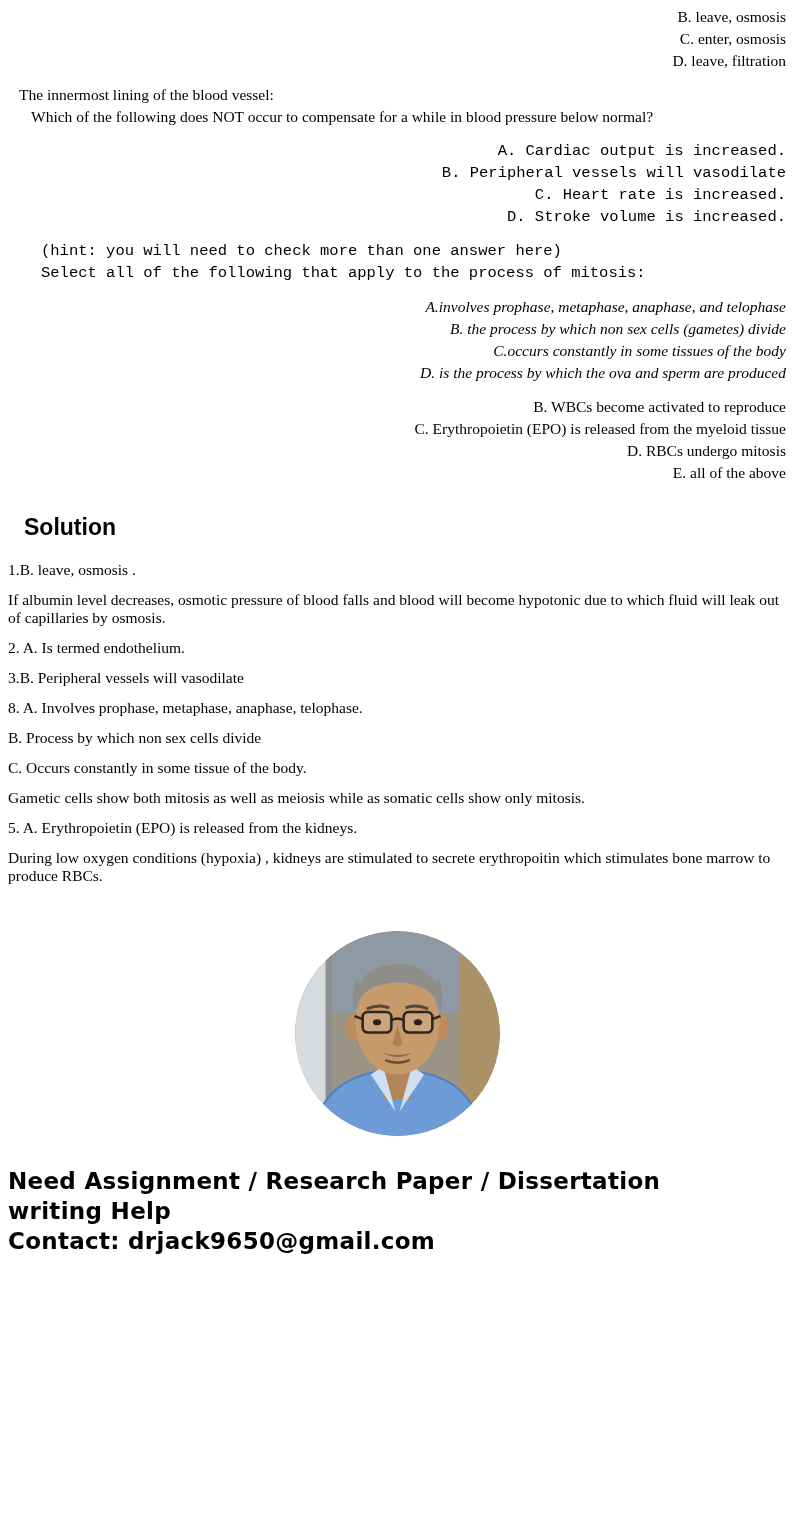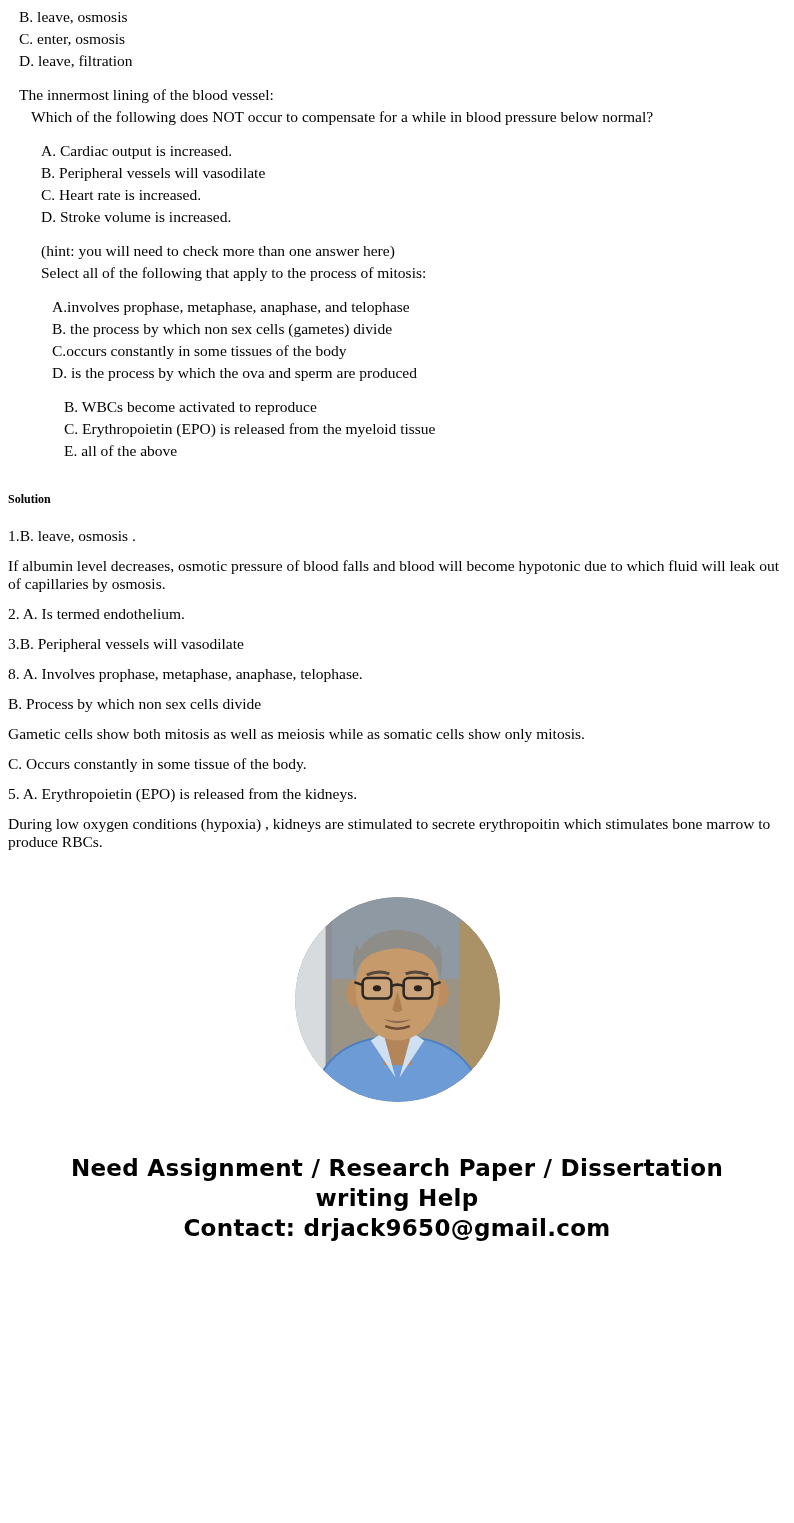--- a/index.html
+++ b/index.html
@@ -8,44 +8,43 @@
     box-sizing: border-box;
     width: 794px;
     min-height: 1523px;
     padding: 6px 8px 28px 8px;
     font-family: "Liberation Serif", serif;
     font-size: 15.5px;
     color: #000000;
     background: #ffffff;
   }
   
-  .group { margin: 12px 0; }
+  .group { margin: 12px 0; text-align: right; }
   .qa .group:first-child { margin-top: 0; }
   .opt { line-height: 22px; white-space: pre-wrap; }
   .prompt { margin: 0 0; line-height: 22px; }
   .i1 { padding-left: 11px; }
   .i2 { padding-left: 23px; }
-  .i3 { padding-left: 33px; }
-  .i4 { padding-left: 44px; }
+  .i3 { padding-left: 33px; font-family: Liberation Mono, monospace; }
+  .i4 { padding-left: 44px; font-style: italic; }
   .i5 { padding-left: 56px; }
   
   .solution-heading {
-    font-family: Liberation Serif, serif;
-    font-size: 12px;
+    font-family: Liberation Sans, sans-serif;
+    font-size: 23px;
     font-weight: bold;
-    margin: 30px 0 20px 0;
+    margin: 30px 0 20px 16px;
   }
   .sol-p { margin: 12px 0; line-height: 18px; }
   
   .avatar-wrap { margin-top: 46px; display: flex; justify-content: center; }
   .avatar { width: 205px; height: 205px; border-radius: 50%; overflow: hidden; }
   
   .footer {
-    margin-top: 51px;
-    text-align: center;
+    margin-top: 30px;
     font-family: "DejaVu Sans", sans-serif;
     font-weight: bold;
     font-size: 23px;
     line-height: 30px;
     letter-spacing: 0.3px;
     color: #000000;
   }
 </style>
 </head>
 <body>
@@ -75,35 +74,36 @@
     <div class="group i4">
       <div class="opt">A.involves prophase, metaphase, anaphase, and telophase</div>
       <div class="opt">B. the process by which non sex cells (gametes) divide</div>
       <div class="opt">C.occurs constantly in some tissues of the body</div>
       <div class="opt">D. is the process by which the ova and sperm are produced</div>
     </div>
 
     <div class="group i5">
       <div class="opt">B. WBCs become activated to reproduce</div>
       <div class="opt">C. Erythropoietin (EPO) is released from the myeloid tissue</div>
+      <div class="opt">D. RBCs undergo mitosis</div>
       <div class="opt">E. all of the above</div>
     </div>
 
   </section>
 
   <section>
     <h2 class="solution-heading">Solution</h2>
     <p class="sol-p">1.B. leave, osmosis .</p>
     <p class="sol-p">If albumin level decreases, osmotic pressure of blood falls and blood will become hypotonic due to which fluid will leak out of capillaries by osmosis.</p>
     <p class="sol-p">2. A. Is termed endothelium.</p>
     <p class="sol-p">3.B. Peripheral vessels will vasodilate</p>
     <p class="sol-p">8. A. Involves prophase, metaphase, anaphase, telophase.</p>
     <p class="sol-p">B. Process by which non sex cells divide</p>
+    <p class="sol-p">C. Occurs constantly in some tissue of the body.</p>
     <p class="sol-p">Gametic cells show both mitosis as well as meiosis while as somatic cells show only mitosis.</p>
-    <p class="sol-p">C. Occurs constantly in some tissue of the body.</p>
     <p class="sol-p">5. A. Erythropoietin (EPO) is released from the kidneys.</p>
     <p class="sol-p">During low oxygen conditions (hypoxia) , kidneys are stimulated to secrete erythropoitin which stimulates bone marrow to produce RBCs.</p>
   </section>
 
   <div class="avatar-wrap">
     <div class="avatar">
       <svg width="205" height="205" viewBox="0 0 200 200" aria-hidden="true">
         <defs>
           <clipPath id="avclip">
               <circle cx="100" cy="100" r="100"></circle>

